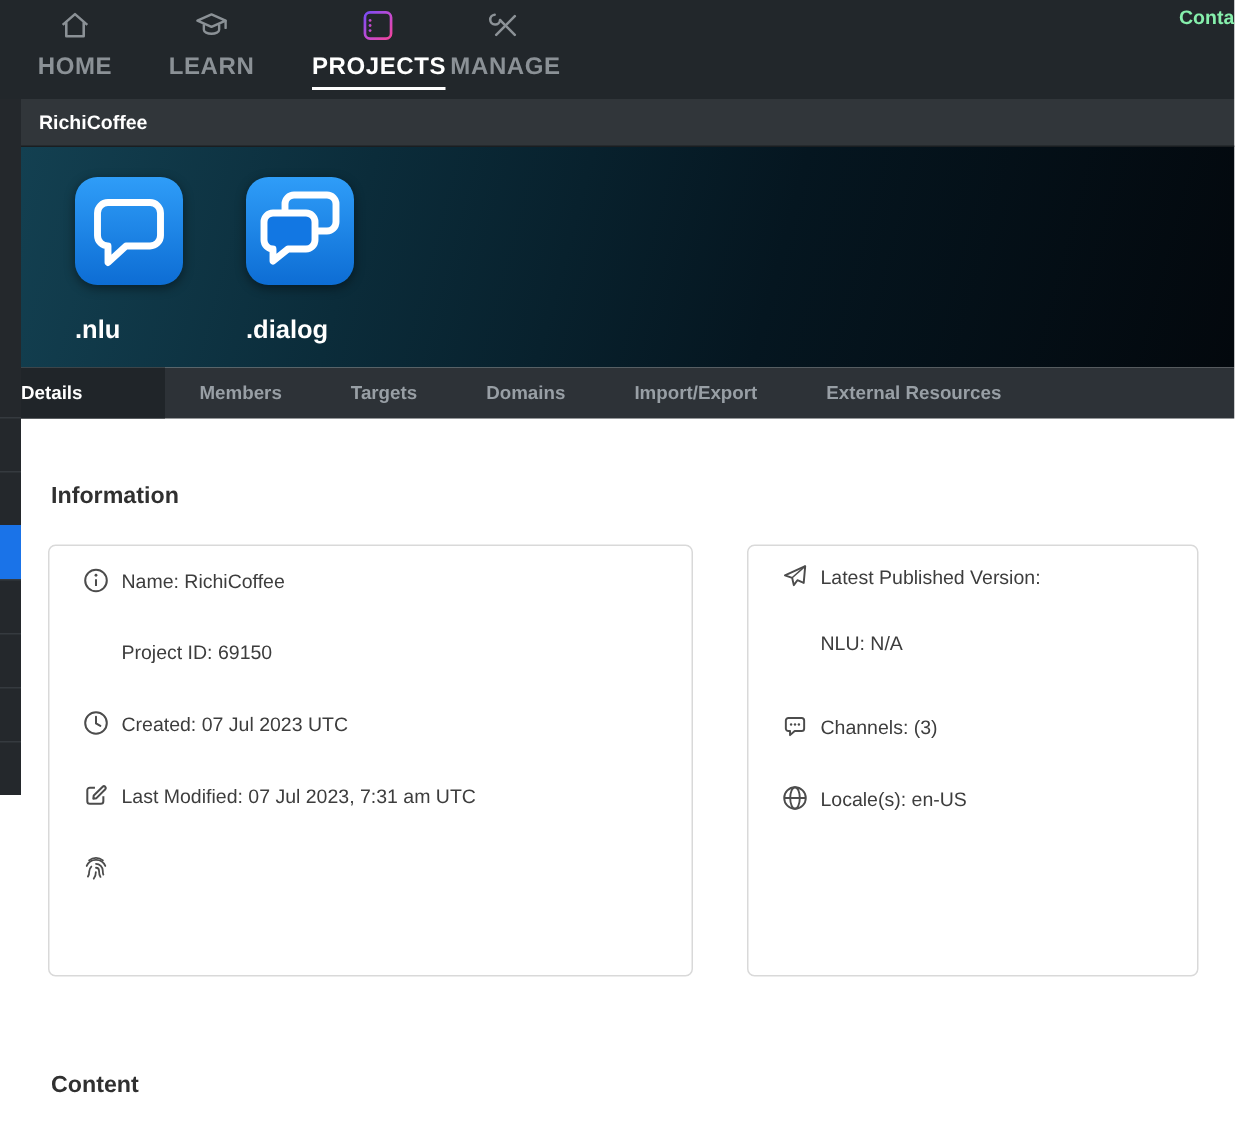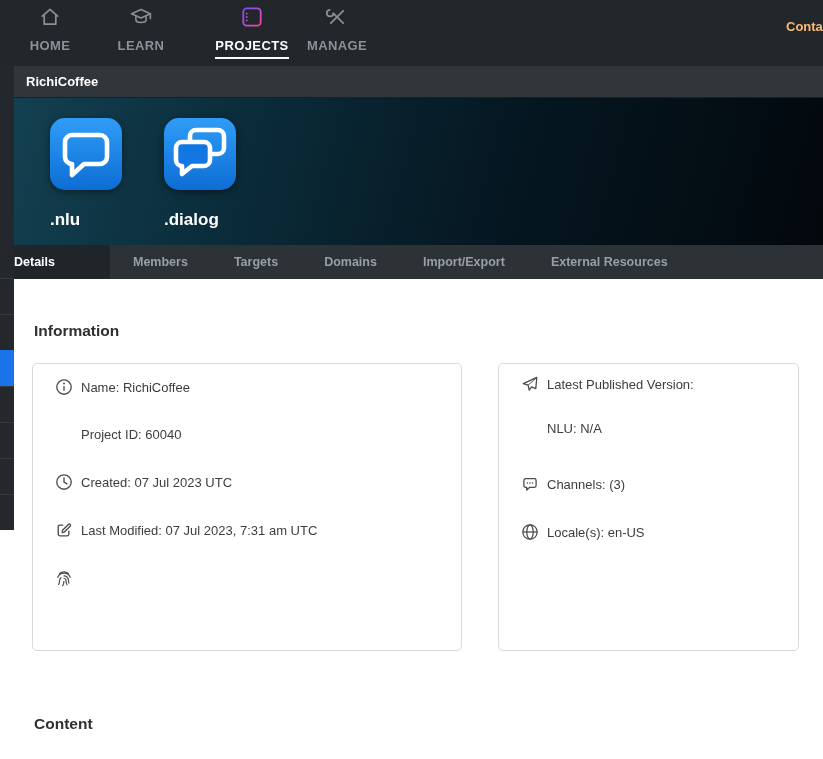--- a/index.html
+++ b/index.html
@@ -6,23 +6,23 @@
   body{
     width:823px;height:759px;position:relative;overflow:hidden;
     background:#ffffff;
     font-family:"Liberation Sans", sans-serif;
     -webkit-font-smoothing:antialiased;
   }
   
   .topnav{position:absolute;left:0;top:0;width:823px;height:66px;background:#22272b;}
   .nav-item{position:absolute;top:5px;width:88px;text-align:center;cursor:pointer;}
   .nav-item .nicon{display:block;height:31px;}
-  .nav-item .nlabel{display:inline-block;font-size:13px;font-weight:700;color:#8b9196;letter-spacing:.4px;}
+  .nav-item .nlabel{display:inline-block;font-size:16px;font-weight:700;color:#8b9196;letter-spacing:.4px;}
   .nav-item.active .nlabel{color:#ffffff;border-bottom:2px solid #ffffff;padding-bottom:4px;}
-  .contact{position:absolute;top:19px;left:786px;color:#fdba74;font-weight:700;font-size:13px;white-space:nowrap;cursor:pointer;}
+  .contact{position:absolute;top:4px;left:786px;color:#86efac;font-weight:700;font-size:13px;white-space:nowrap;cursor:pointer;}
   
   .titlebar{position:absolute;left:14px;top:66px;width:809px;height:32px;background:#31363a;
     color:#ffffff;font-size:13px;font-weight:700;line-height:32px;padding-left:12px;box-sizing:border-box;
     border-bottom:1px solid #1a1e21;}
   
   .hero{position:absolute;left:14px;top:98px;width:809px;height:147px;
     background:linear-gradient(105deg,#134051 0%,#0b2c3a 28%,#051620 62%,#03080d 100%);}
   .tile{position:absolute;top:20px;width:72px;height:72px;border-radius:15px;cursor:pointer;
     background:linear-gradient(180deg,#2f9df8,#0d6dd4);box-shadow:0 2px 7px rgba(0,0,0,.45);}
   .tile.t-nlu{left:36px;}
@@ -169,21 +169,21 @@
             <circle cx="9" cy="9" r="7.2"></circle>
             <line x1="9" y1="8.1" x2="9" y2="12.7"></line>
           </g>
           <circle cx="9" cy="5.5" r="0.95" fill="#4c4c4c"></circle>
         </svg>
     </span>
     <span class="ctext">Name: RichiCoffee</span>
   </div>
   <div class="crow h48">
     <span class="cicon"></span>
-    <span class="ctext">Project ID: 60040</span>
+    <span class="ctext">Project ID: 69150</span>
   </div>
   <div class="crow h48">
     <span class="cicon">
       <svg width="18" height="18" viewBox="0 0 18 18">
           <g fill="none" stroke="#4c4c4c" stroke-width="1.35" stroke-linecap="round">
             <circle cx="9" cy="9" r="7.2"></circle>
             <path d="M9 4.9v4.3l2.9 1.7"></path>
           </g>
         </svg>
     </span>

